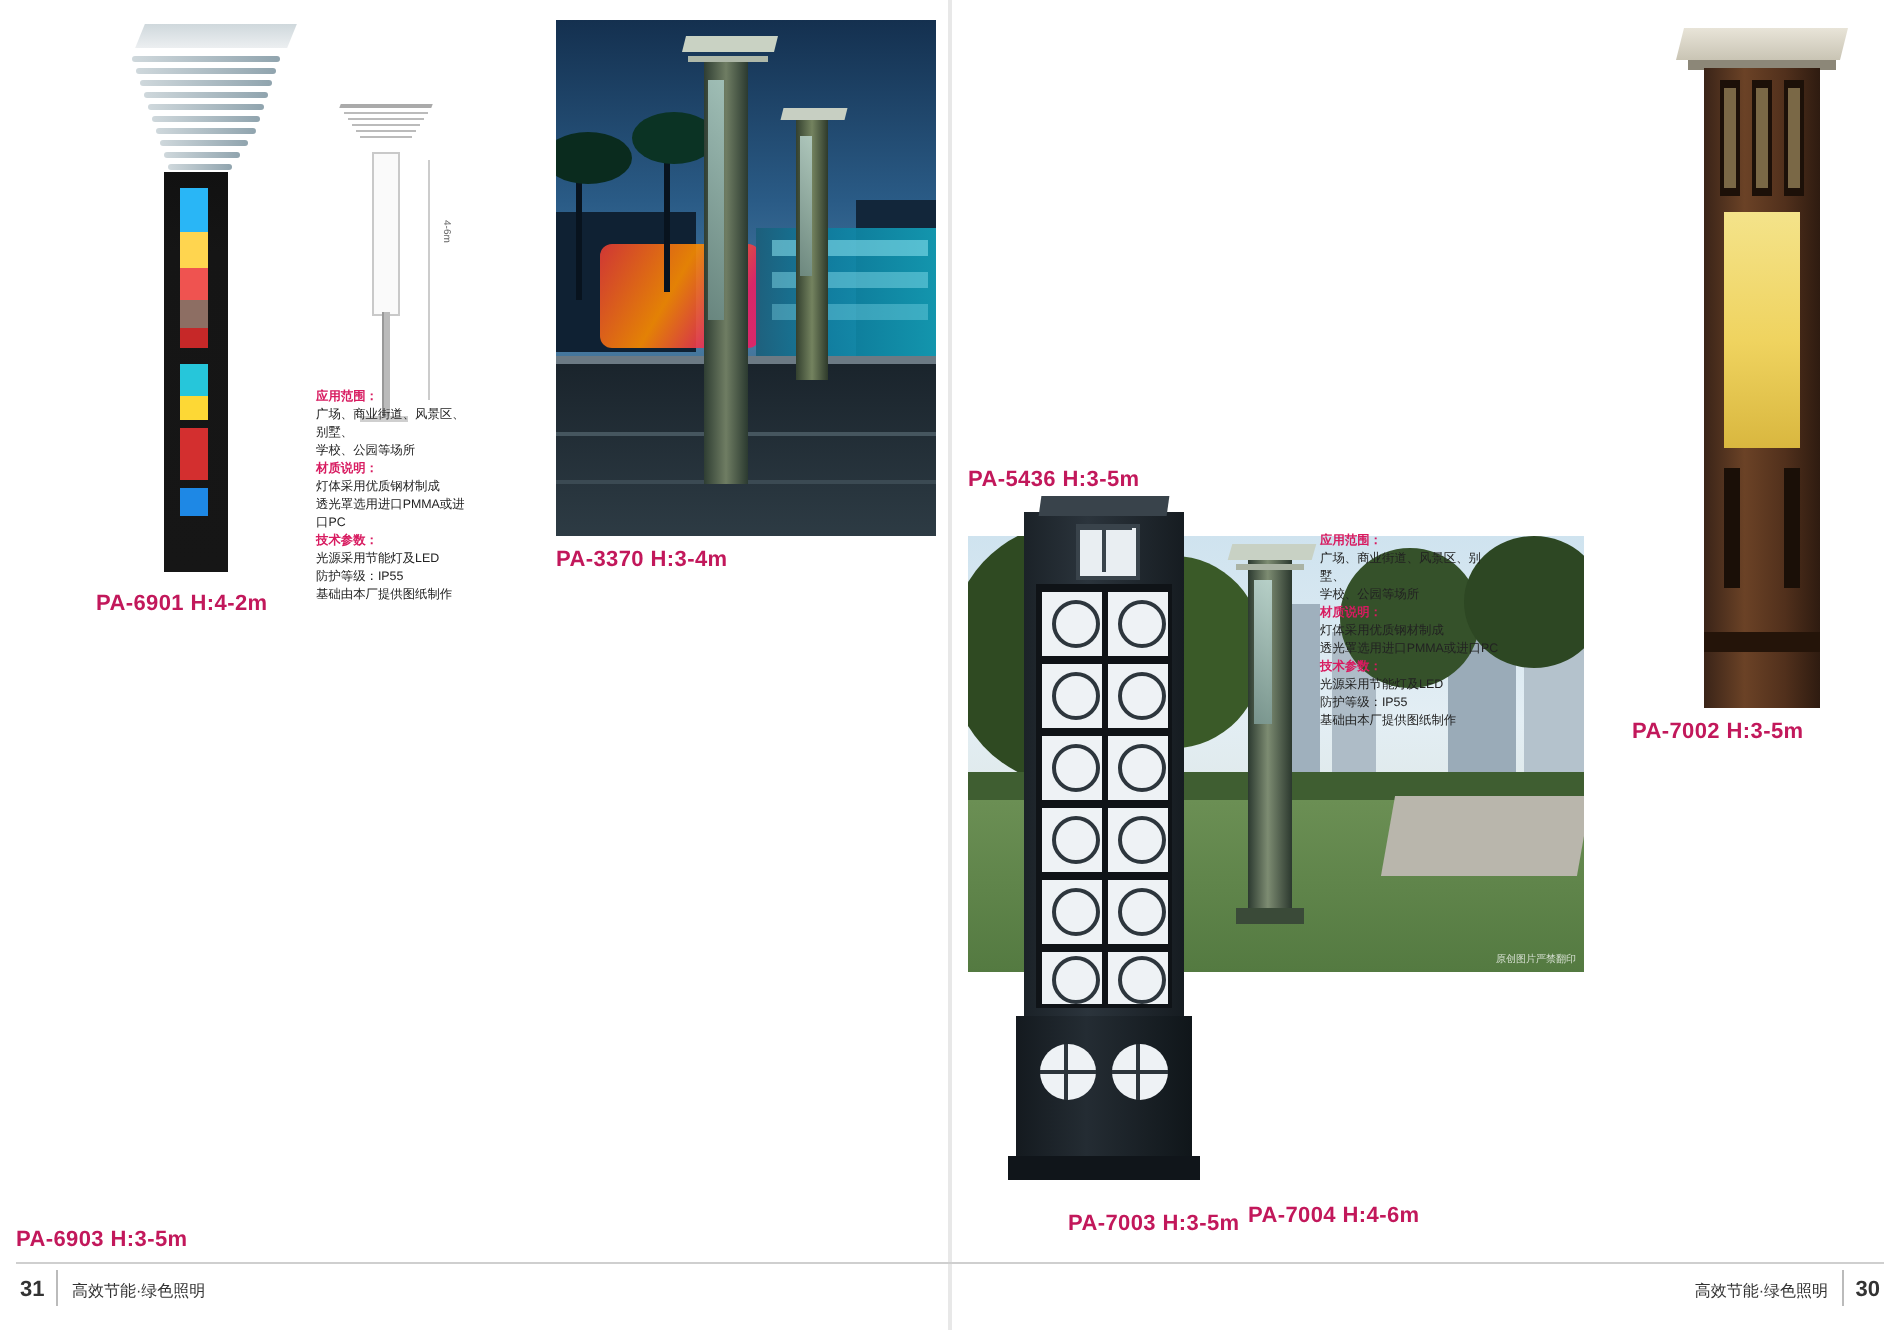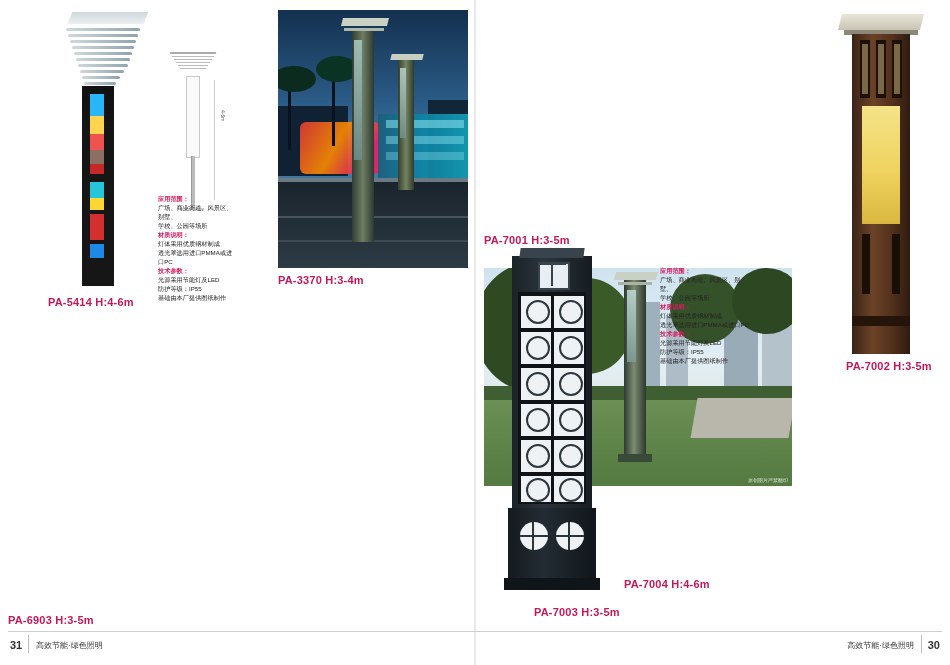--- a/index.html
+++ b/index.html
@@ -122,21 +122,21 @@
 学校、公园等场所</span>
       <span class="spec-head">材质说明：</span>
       <span>灯体采用优质钢材制成
 透光罩选用进口PMMA或进口PC</span>
       <span class="spec-head">技术参数：</span>
       <span>光源采用节能灯及LED
 防护等级：IP55
 基础由本厂提供图纸制作</span>
     </div>
 
-    <div class="abs cap" style="left:18px;top:288px;">PA-5414  H:4-6m</div>
+    <div class="abs cap" style="left:18px;top:288px;">PA-6901  H:4-2m</div>
   </div>
 
   <div class="abs photo" style="left:278px;top:10px;width:190px;height:258px;">
     <div class="sky" style="background:linear-gradient(to bottom,#14304f 0%,#2a5b86 35%,#4a7fa8 60%,#20364a 100%);"></div>
 
     <div class="abs" style="left:0;top:96px;width:70px;height:70px;background:#0f2133;"></div>
     <div class="abs" style="left:150px;top:90px;width:40px;height:80px;background:#12263a;"></div>
 
     <div class="abs" style="left:22px;top:112px;width:80px;height:52px;background:linear-gradient(120deg,#e53935,#fb8c00 45%,#e91e63 80%);opacity:.9;border-radius:6px;"></div>
     <div class="abs" style="left:100px;top:104px;width:92px;height:66px;background:linear-gradient(to right,#1b5e7a,#0d7fa0 40%,#13a0b8);opacity:.92;"></div>
@@ -185,21 +185,21 @@
 
     <div class="abs" style="left:210px;top:130px;width:98px;height:40px;background:#b9b6ac;transform:skewX(-10deg);"></div>
 
     <div class="abs" style="left:140px;top:12px;width:22px;height:176px;background:linear-gradient(to right,#2c3a30,#7d8c72 45%,#2b382e);"></div>
     <div class="abs" style="left:143px;top:22px;width:9px;height:72px;background:linear-gradient(to bottom,#bcd6d0,#7d9a94);opacity:.9;"></div>
     <div class="abs" style="left:131px;top:4px;width:42px;height:8px;background:#c8d1c4;transform:skewX(-16deg);"></div>
     <div class="abs" style="left:134px;top:14px;width:34px;height:3px;background:#aab3a4;"></div>
     <div class="abs" style="left:134px;top:186px;width:34px;height:8px;background:#3a4a38;"></div>
     <div class="wm" style="left:auto;right:4px;bottom:3px;">原创图片严禁翻印</div>
   </div>
-  <div class="abs cap" style="left:484px;top:234px;">PA-7001  H:3-5m</div>
+  <div class="abs cap" style="left:484px;top:234px;">PA-5436  H:3-5m</div>
 
   <div class="abs" style="left:826px;top:10px;width:110px;height:330px;">
 
     <div class="abs" style="left:14px;top:4px;width:82px;height:16px;background:linear-gradient(to bottom,#e8e4d8,#c9c4b4);transform:skewX(-14deg);"></div>
     <div class="abs" style="left:18px;top:20px;width:74px;height:5px;background:#8c8778;"></div>
 
     <div class="abs" style="left:26px;top:24px;width:58px;height:320px;background:linear-gradient(to right,#3a2418,#6b4226 35%,#51301c 70%,#2e1b10);"></div>
 
     <div class="abs" style="left:36px;top:96px;width:38px;height:118px;background:linear-gradient(to bottom,#f4e38a,#efd35f 55%,#d9b73f);"></div>
 
@@ -207,21 +207,21 @@
     <div class="abs" style="left:50px;top:30px;width:10px;height:58px;background:#1c1008;"></div>
     <div class="abs" style="left:66px;top:30px;width:10px;height:58px;background:#1c1008;"></div>
     <div class="abs" style="left:36px;top:34px;width:6px;height:50px;background:#c9b07a;opacity:.55;"></div>
     <div class="abs" style="left:52px;top:34px;width:6px;height:50px;background:#c9b07a;opacity:.55;"></div>
     <div class="abs" style="left:68px;top:34px;width:6px;height:50px;background:#c9b07a;opacity:.55;"></div>
 
     <div class="abs" style="left:36px;top:224px;width:8px;height:60px;background:#1a0f07;"></div>
     <div class="abs" style="left:66px;top:224px;width:8px;height:60px;background:#1a0f07;"></div>
     <div class="abs" style="left:26px;top:306px;width:58px;height:10px;background:#241409;"></div>
   </div>
-  <div class="abs cap" style="left:846px;top:360px;">PA-7002  H:3-5m</div>
+  <div class="abs cap" style="left:816px;top:360px;">PA-7002  H:3-5m</div>
 
   <div class="abs specblock" style="left:660px;top:258px;width:92px;">
     <span class="spec-head">应用范围：</span>
     <span>广场、商业街道、风景区、别墅、
 学校、公园等场所</span>
     <span class="spec-head">材质说明：</span>
     <span>灯体采用优质钢材制成
 透光罩选用进口PMMA或进口PC</span>
     <span class="spec-head">技术参数：</span>
     <span>光源采用节能灯及LED
@@ -271,21 +271,21 @@
     <div class="abs" style="left:26px;top:274px;width:28px;height:28px;background:#eef2f5;border-radius:50%;"></div>
     <div class="abs" style="left:62px;top:274px;width:28px;height:28px;background:#eef2f5;border-radius:50%;"></div>
     <div class="abs" style="left:38px;top:274px;width:2px;height:28px;background:#2c343b;"></div>
     <div class="abs" style="left:26px;top:287px;width:28px;height:2px;background:#2c343b;"></div>
     <div class="abs" style="left:74px;top:274px;width:2px;height:28px;background:#2c343b;"></div>
     <div class="abs" style="left:62px;top:287px;width:28px;height:2px;background:#2c343b;"></div>
     <div class="abs" style="left:10px;top:330px;width:96px;height:12px;background:#10151a;"></div>
   </div>
   <div class="abs cap" style="left:498px;top:606px;padding-left:36px;">PA-7003  H:3-5m</div>
 
-  <div class="abs cap" style="left:624px;top:578px;">PA-7004  H:4-6m</div>
+  <div class="abs cap" style="left:624px;top:602px;">PA-7004  H:4-6m</div>
 
   <div class="footer">
     <div class="footline"></div>
     <div class="pnum l">31</div>
     <div class="fbar" style="left:28px;"></div>
     <div class="ftxt l">高效节能·绿色照明</div>
     <div class="pnum r">30</div>
     <div class="fbar" style="right:28px;"></div>
     <div class="ftxt r">高效节能·绿色照明</div>
   </div>

